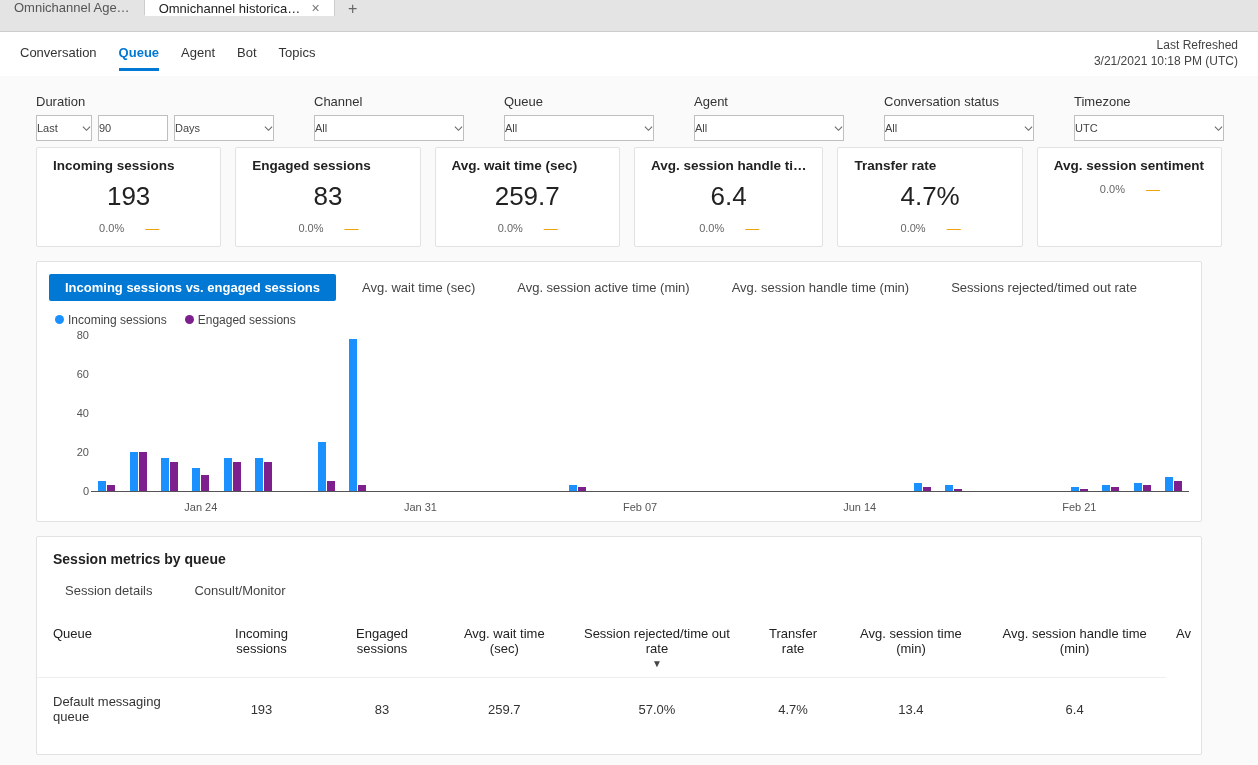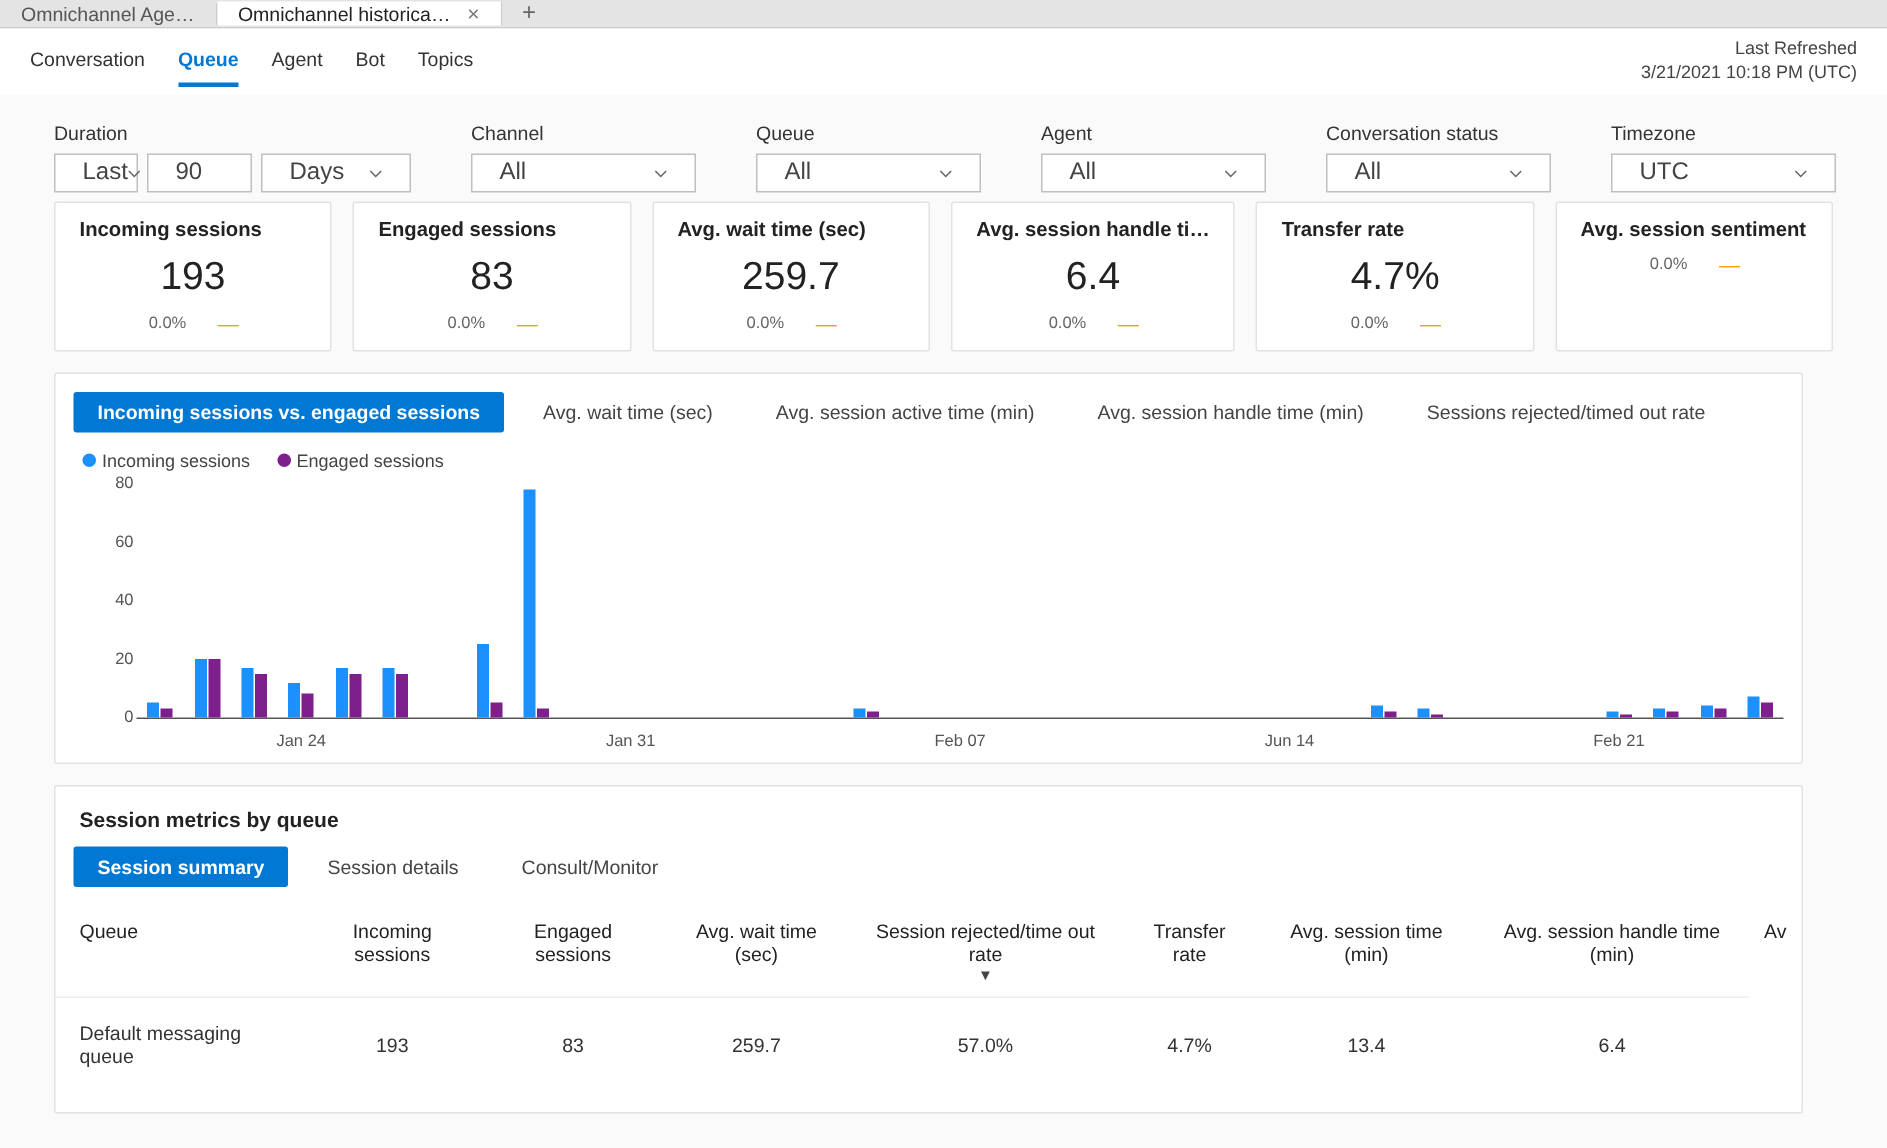--- a/index.html
+++ b/index.html
@@ -8,22 +8,22 @@
     font-family: "Segoe UI", Arial, sans-serif;
     font-size: 13px;
     background: #fafafa;
     color: #333;
     width: 1258px;
     height: 765px;
     overflow: hidden;
   }
   .tabbar {
     display: flex;
-    align-items: center;
-    height: 19px;
+    align-items: flex-start;
+    height: 32px;
     background: #e4e4e4;
     border-bottom: 1px solid #ccc;
   }
   .tab {
     display: flex;
     align-items: center;
     padding: 0 14px;
     border-right: 1px solid #ccc;
     background: #e4e4e4;
     color: #555;
@@ -99,23 +99,23 @@
   }
   .filter-block { display: flex; flex-direction: column; gap: 6px; }
   .filter-label { color: #333; font-size: 13px; }
   .select {
     border: 1px solid #bfbfbf;
     background: #fff;
     height: 26px;
     display: inline-flex;
     align-items: center;
     justify-content: space-between;
-    padding: 0 18px;
+    padding: 0 0;
     cursor: pointer;
-    font-size: 16px;
+    font-size: 11px;
     color: #444;
   }
   .sel-caret {
     width: 10px; height: 10px;
     display: inline-flex;
     align-items: center;
     justify-content: center;
   }
   .sel-caret svg { width: 9px; height: 9px; }
   .filter-row1 { display:flex; gap:6px; }
@@ -530,21 +530,20 @@
             <div class="bar" style="height: 13.65px;"></div>
             <div class="bar b2" style="height: 9.75px;"></div>
           </div>
         </div>
       </div>
   </div>
 
   <div class="table-card">
     <div class="table-title">Session metrics by queue</div>
     <div class="table-pills" id="table-tab-row">
-        <div class="pill active">Session summary</div>
         <div class="pill">Session details</div>
         <div class="pill">Consult/Monitor</div>
       </div>
     <table class="metrics">
       <thead>
           <tr id="table-head-row">
             <th>Queue</th>
             <th>Incoming sessions</th>
             <th>Engaged sessions</th>
             <th>Avg. wait time (sec)</th>

